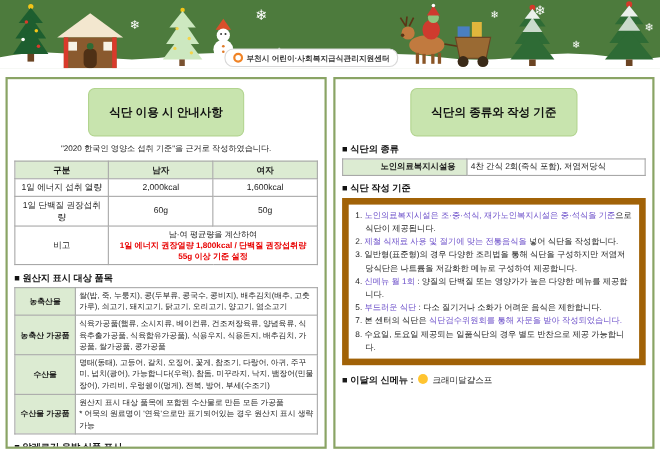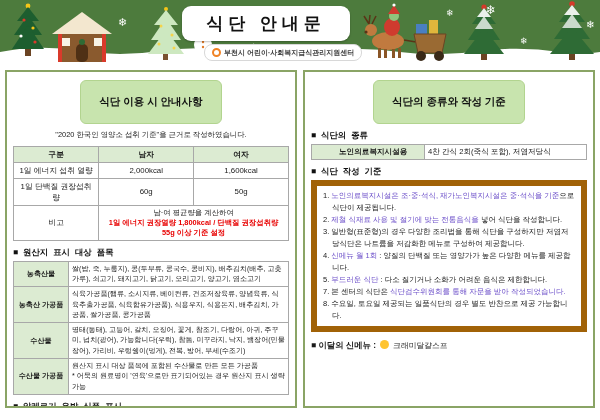--- a/index.html
+++ b/index.html
@@ -35,35 +35,35 @@
     padding:5px 6px; overflow:hidden;
   }
   .panel-left { left:5px; }
   .panel-right { left:303px; }
   .pill {
     margin:3px auto 6px; width:fit-content;
     background:#c8e4ae; border:1px solid #b2d48f; border-radius:6px;
     padding:14px 18px; font-weight:bold; font-size:10.5px; color:#111;
   }
   .intro { text-align:center; font-size:7.4px; line-height:1.45; color:#222; margin-bottom:5px; }
-  .heading { font-size:8.4px; font-weight:bold; margin:6px 0 3px; color:#111;font-family:Liberation Mono, monospace; }
+  .heading { font-size:8.4px; font-weight:bold; margin:6px 0 3px; color:#111; }
   table { width:100%; border-collapse:collapse; table-layout:fixed; }
   td,th { border:1px solid #a8a8a8; padding:2px 3px; vertical-align:middle; }
   .nut-table { font-size:7.8px; }
   .nut-table th { background:#dcebd2; font-weight:bold; text-align:center; }
   .nut-table td { text-align:center; }
   .nut-table col.c1 { width:31%; }
   .note-black { font-size:7.4px; text-align:center; }
   .note-red { font-size:7.4px; text-align:center; color:#e80000; font-weight:bold; }
   .origin-table { font-size:7.1px; }
   .origin-table td.lbl { background:#dcebd2; font-weight:bold; text-align:center; width:48px; }
   .origin-table td.txt { text-align:left; line-height:1.45; }
   .allergy-note { font-size:7.4px; margin:2px 0 3px; }
   .types-table { font-size:7.6px; }
-  .types-table td.lbl { background:#dcebd2; font-weight:bold; width:82px;padding-left:27px; }
+  .types-table td.lbl { background:#dcebd2; font-weight:bold; text-align:center; width:82px;padding-left:27px; }
   .types-table td.txt { text-align:left; }
   .rules-box { border:6px solid #a16207; padding:4px 6px; font-size:7.5px; line-height:1.6; margin-top:2px; }
   .rule { padding-left:9px; text-indent:-9px; }
   .hl { color:#6b4ec9; }
   .new-menu { display:flex; align-items:flex-start; gap:4px; margin-top:8px; }
   .new-menu-label { font-size:8.4px; font-weight:bold; }
   .new-menu-icon { width:9px; height:9px; background:#ffc430; border-radius:50%; flex:0 0 auto; }
   .new-menu-value { font-size:7.8px; color:#222; }
 </style>
 </head>
@@ -162,21 +162,20 @@
 
     <text x="118" y="26" font-size="11" fill="#ffffff">❄</text>
     <text x="232" y="18" font-size="13" fill="#ffffff">❄</text>
     <text x="250" y="50" font-size="9" fill="#ffffff">❄</text>
     <text x="446" y="16" font-size="9" fill="#ffffff">❄</text>
     <text x="486" y="14" font-size="12" fill="#ffffff">❄</text>
     <text x="520" y="44" font-size="9" fill="#ffffff">❄</text>
     <text x="586" y="28" font-size="10" fill="#ffffff">❄</text>
   </svg>
 
-  <div class="title-box">식단 안내문</div>
   <div class="org-badge">
     <span class="badge-logo"></span>
     <span>부천시 어린이·사회복지급식관리지원센터</span>
   </div>
 </div>
 
 <div class="panel panel-left">
   <div class="pill">식단 이용 시 안내사항</div>
   <div class="intro">
     <div>"2020 한국인 영양소 섭취 기준"을 근거로 작성하였습니다.</div>

